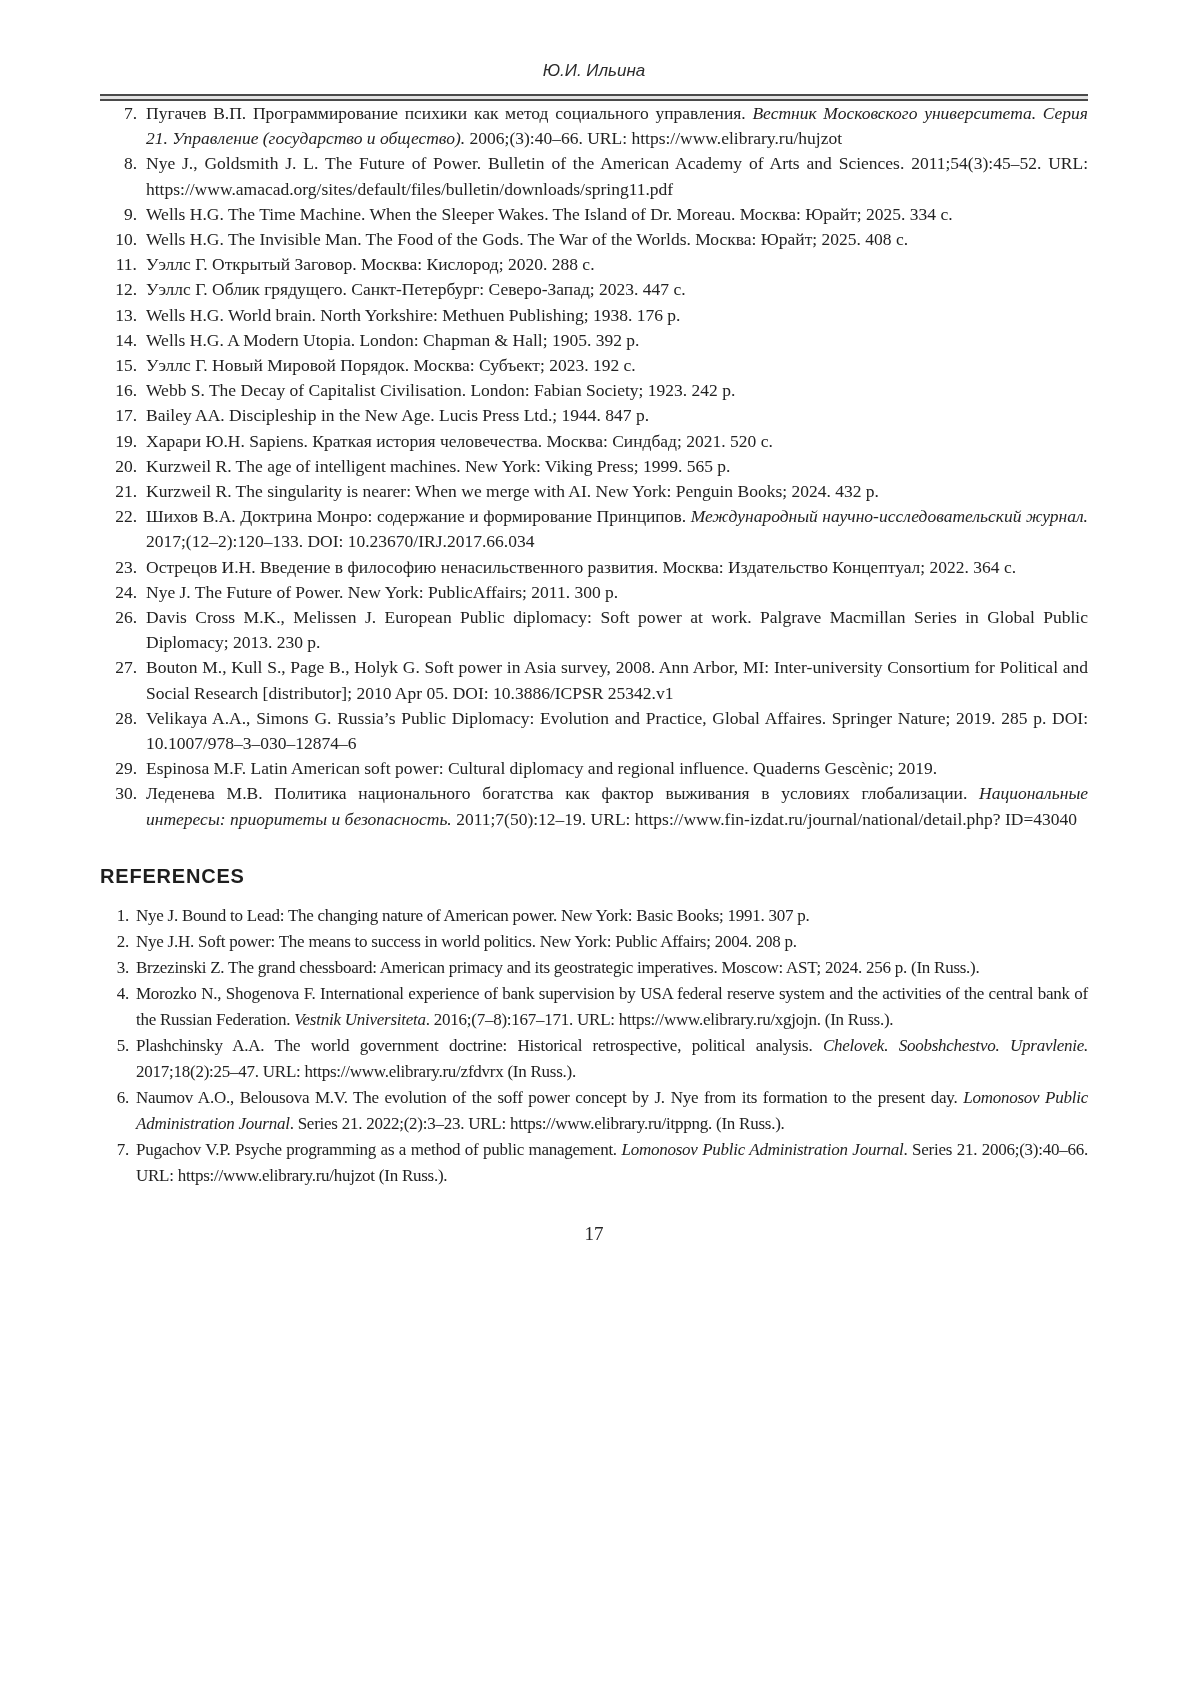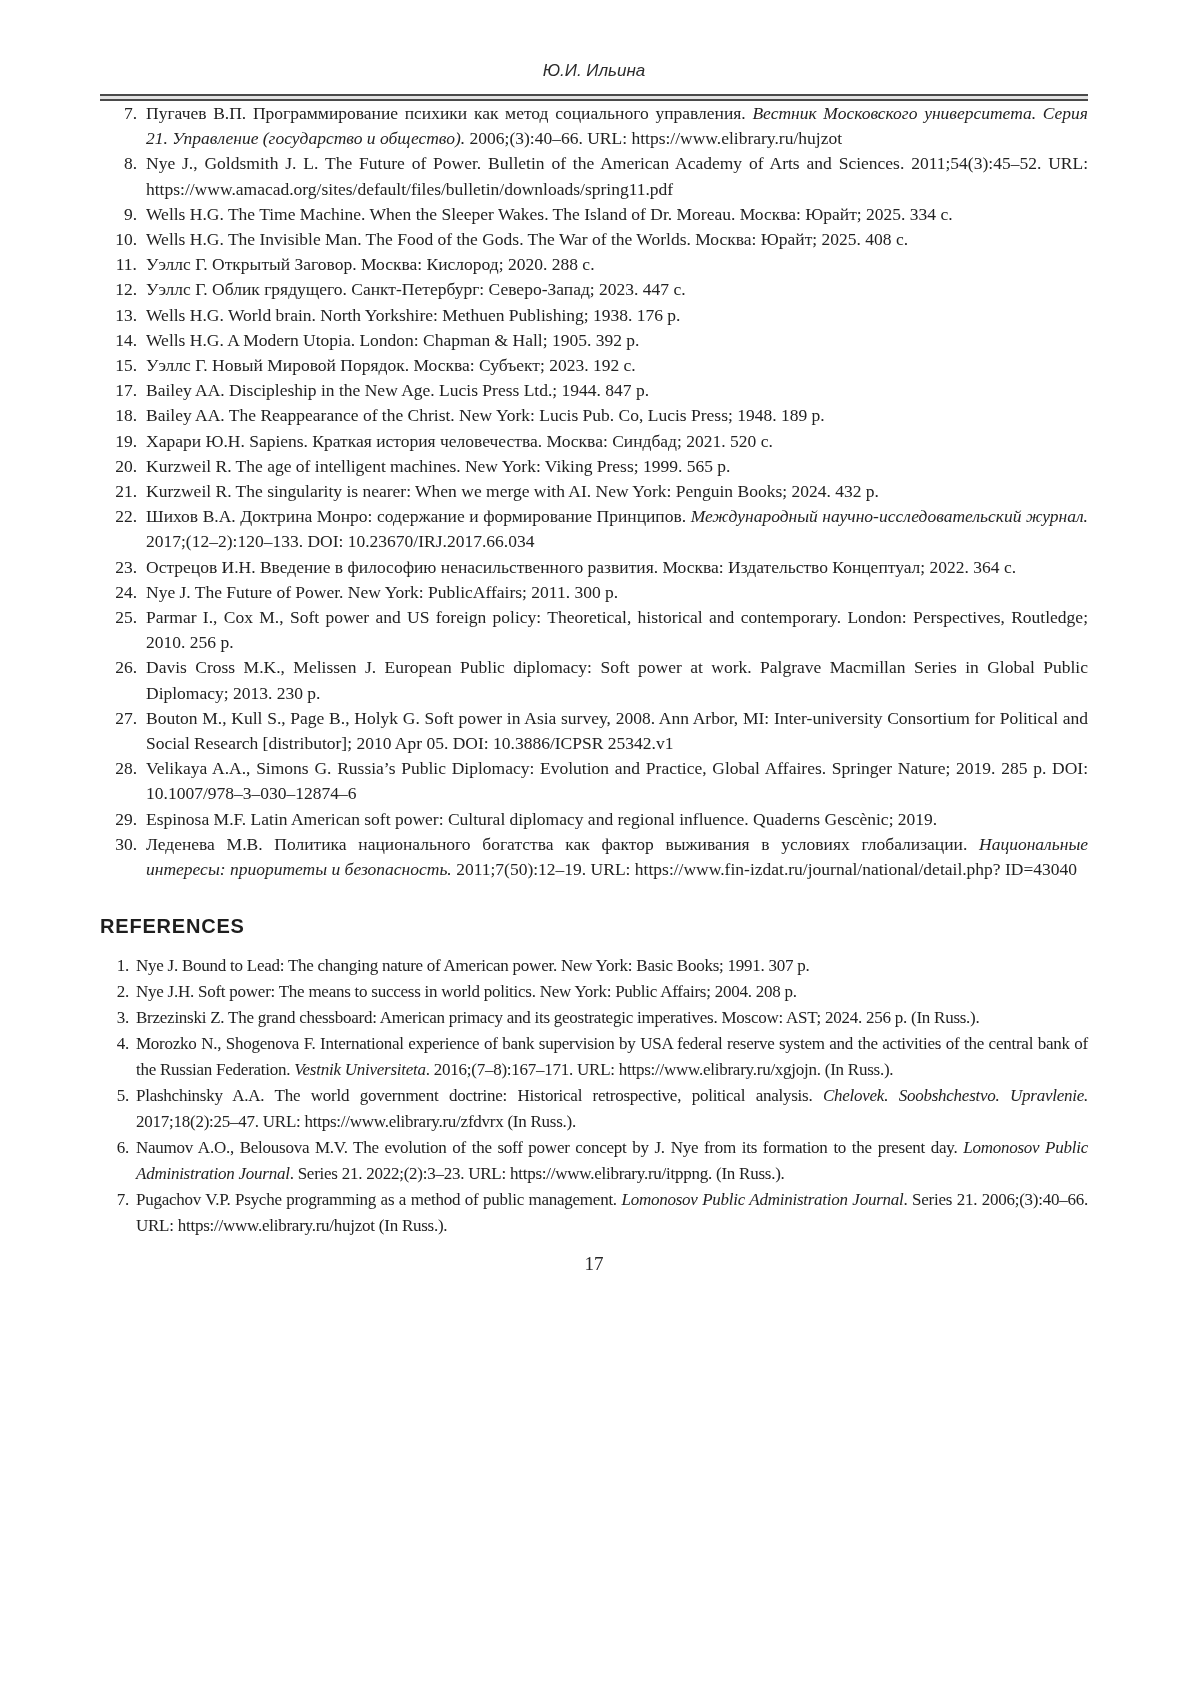--- a/index.html
+++ b/index.html
@@ -68,21 +68,21 @@
   .ref .body i { font-style: italic; }
   .refs-heading {
     margin: 33px 0 15px 0;
     font-family: "Liberation Sans", "DejaVu Sans", sans-serif;
     font-weight: bold;
     font-size: 20px;
     letter-spacing: 0.8px;
     color: #1e1e1e;
   }
   .page-number {
-    margin-top: 14px;
+    margin-top: 34px;
     text-align: center;
     font-size: 19px;
     color: #262626;
   }
 </style>
 </head>
 <body>
 
 <div class="page">
 
@@ -121,28 +121,28 @@
       </li>
       <li class="ref">
         <span class="num">14.</span>
         <span class="body"><span>Wells H.G. A Modern Utopia. London: Chapman &amp; Hall; 1905. 392 p.</span></span>
       </li>
       <li class="ref">
         <span class="num">15.</span>
         <span class="body"><span>Уэллс Г. Новый Мировой Порядок. Москва: Субъект; 2023. 192 с.</span></span>
       </li>
       <li class="ref">
+        <span class="num">16.</span>
+        <span class="body"><span>Webb S. The Decay of Capitalist Civilisation. London: Fabian Society; 1923. 242 p.</span></span>
+      </li>
+      <li class="ref">
         <span class="num">17.</span>
         <span class="body"><span>Bailey AA. Discipleship in the New Age. Lucis Press Ltd.; 1944. 847 p.</span></span>
       </li>
       <li class="ref">
-        <span class="num">18.</span>
-        <span class="body"><span>Bailey AA. The Reappearance of the Christ. New York: Lucis Pub. Co, Lucis Press; 1948. 189 p.</span></span>
-      </li>
-      <li class="ref">
         <span class="num">19.</span>
         <span class="body"><span>Харари Ю.Н. Sapiens. Краткая история человечества. Москва: Синдбад; 2021. 520 с.</span></span>
       </li>
       <li class="ref">
         <span class="num">20.</span>
         <span class="body"><span>Kurzweil R. The age of intelligent machines. New York: Viking Press; 1999. 565 p.</span></span>
       </li>
       <li class="ref">
         <span class="num">21.</span>
         <span class="body"><span>Kurzweil R. The singularity is nearer: When we merge with AI. New York: Penguin Books; 2024. 432 p.</span></span>
@@ -153,24 +153,20 @@
       </li>
       <li class="ref">
         <span class="num">23.</span>
         <span class="body"><span>Острецов И.Н. Введение в философию ненасильственного развития. Москва: Издательство Концептуал; 2022. 364 с.</span></span>
       </li>
       <li class="ref">
         <span class="num">24.</span>
         <span class="body"><span>Nye J. The Future of Power. New York: PublicAffairs; 2011. 300 p.</span></span>
       </li>
       <li class="ref">
-        <span class="num">25.</span>
-        <span class="body"><span>Parmar I., Cox M., Soft power and US foreign policy: Theoretical, historical and contemporary. London: Perspectives, Routledge; 2010. 256 p.</span></span>
-      </li>
-      <li class="ref">
         <span class="num">26.</span>
         <span class="body"><span>Davis Cross M.K., Melissen J. European Public diplomacy: Soft power at work. Palgrave Macmillan Series in Global Public Diplomacy; 2013. 230 p.</span></span>
       </li>
       <li class="ref">
         <span class="num">27.</span>
         <span class="body"><span>Bouton M., Kull S., Page B., Holyk G. Soft power in Asia survey, 2008. Ann Arbor, MI: Inter-university Consortium for Political and Social Research [distributor]; 2010 Apr 05. DOI: 10.3886/ICPSR 25342.v1</span></span>
       </li>
       <li class="ref">
         <span class="num">28.</span>
         <span class="body"><span>Velikaya A.A., Simons G. Russia’s Public Diplomacy: Evolution and Practice, Global Affaires. Springer Nature; 2019. 285 p. DOI: 10.1007/978–3–030–12874–6</span></span>

